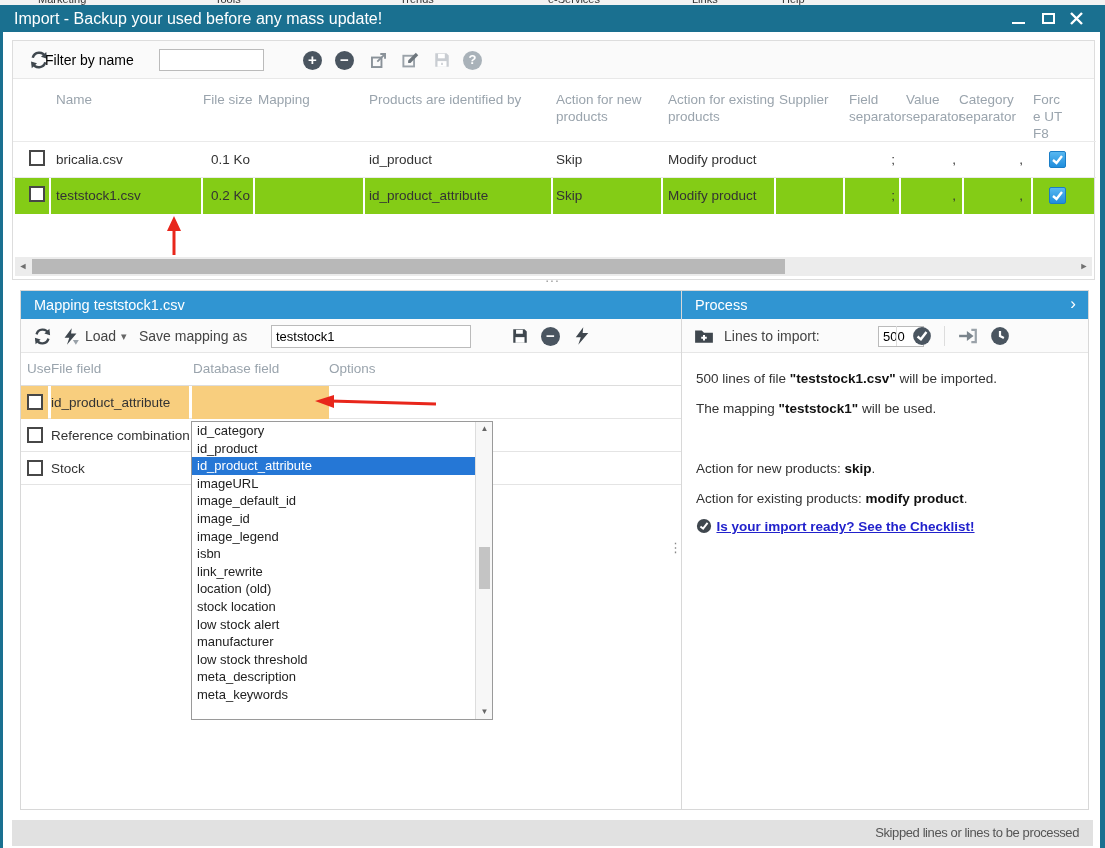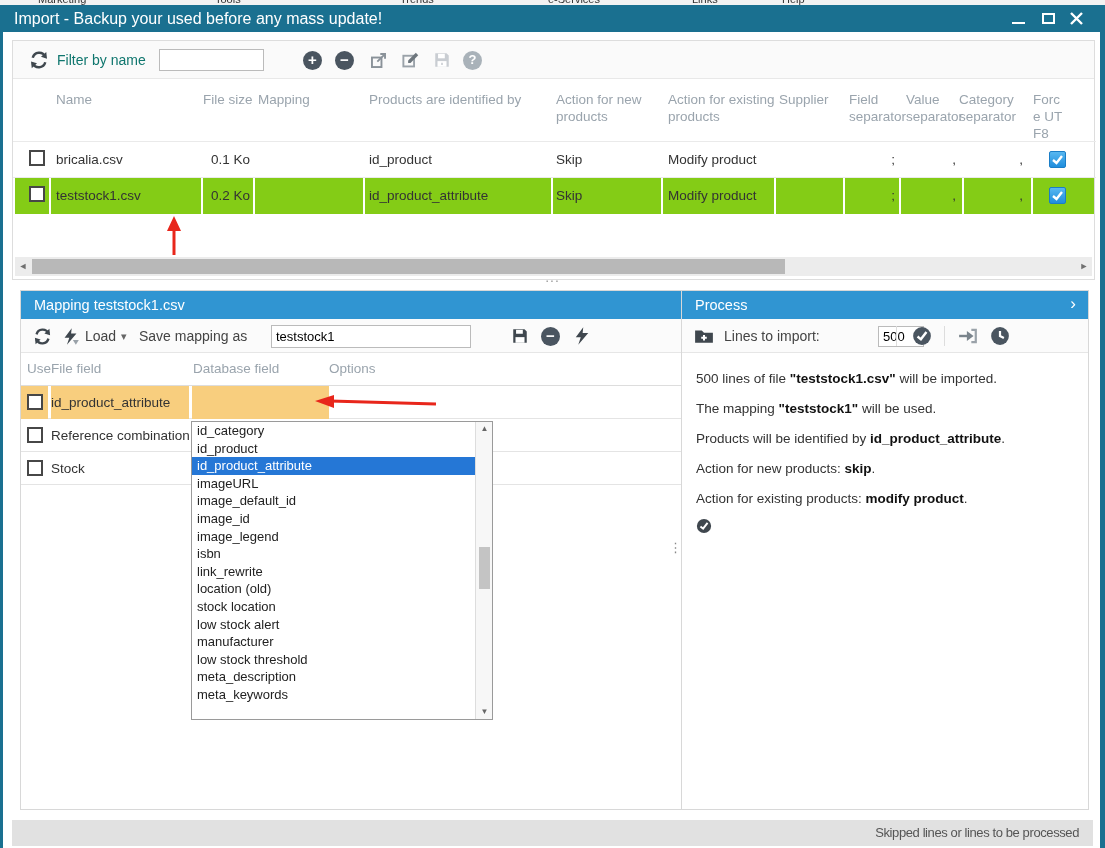--- a/index.html
+++ b/index.html
@@ -16,21 +16,21 @@
   #min-btn { left:1008px; } #max-btn { left:1038px; } #close-btn { left:1066px; }
   #min-btn i { position:absolute; left:4px; top:17px; width:13px; height:2px; background:#fff; }
   #max-btn i { position:absolute; left:4px; top:8px; width:13px; height:11px; border:2px solid #fff; }
   .edge { background:#1a7090; }
   #edge-l { left:0; top:32px; width:3px; height:816px; }
   #edge-r { left:1100px; top:32px; width:5px; height:816px; }
 
   
   #files { left:12px; top:40px; width:1083px; height:240px; background:#fff; border:1px solid #ddd; }
   #files-toolbar { left:0; top:0; width:100%; height:38px; background:#fafafa; border-bottom:1px solid #e8e8e8; }
-  #files-toolbar .lbl { position:absolute; left:44px; top:0; line-height:38px; font-size:14px; color:#0f766e; }
+  #files-toolbar .lbl { position:absolute; left:32px; top:0; line-height:38px; font-size:14px; color:#000000; }
   .tb-input { position:absolute; border:1px solid #bbb; background:#fff; font-size:13px; padding:0 4px;
               font-family:"Liberation Sans",sans-serif; }
   #filter-input { left:146px; top:8px; width:105px; height:22px; }
   .circle-btn { position:absolute; width:19px; height:19px; border-radius:50%; background:#4a5560; color:#fff;
                 text-align:center; line-height:18px; font-size:15px; font-weight:bold; cursor:pointer; }
   .circle-btn.lightgray { background:#a9b2b9; font-size:13px; }
   .svgbtn { position:absolute; cursor:pointer; }
 
   
   .hcol { position:absolute; top:12px; font-size:13.5px; color:#9aa4ad; line-height:17px; }
@@ -355,27 +355,27 @@
     <span class="svgbtn" style="left:308px;top:7px">
       <svg width="20" height="20" viewBox="0 0 18 18">
         <circle cx="9" cy="9" r="8" fill="#4a5560"></circle>
         <path d="M9 4.5 V9 L12.5 10.8" fill="none" stroke="#fff" stroke-width="2"></path>
       </svg>
     </span>
   </div>
 
   <div class="pline" style="top:78px"><span>500 lines of file </span><b>"teststock1.csv"</b><span> will be imported.</span></div>
   <div class="pline" style="top:108px"><span>The mapping </span><b>"teststock1"</b><span> will be used.</span></div>
-  <div class="pline" style="top:138px"><span>Products will be identified by </span><b>id_product_attribute</b><span>.</span></div>
   <div class="pline" style="top:168px"><span>Action for new products: </span><b>skip</b><span>.</span></div>
   <div class="pline" style="top:198px"><span>Action for existing products: </span><b>modify product</b><span>.</span></div>
 
   <div id="checklist" style="top:226px">
     <svg style="vertical-align:-3px;display:inline-block" width="16" height="16" viewBox="0 0 18 18">
       <circle cx="9" cy="9" r="8" fill="#3f474e"></circle>
       <path d="M5 9.5 L8 12 L13 5.5" fill="none" stroke="#fff" stroke-width="2.2"></path>
     </svg>
+    <a>Is your import ready? See the Checklist!</a>
   </div>
 </div>
 
 <div id="statusbar" class="abs">
   <span>Skipped lines or lines to be processed</span>
 </div>
 
 </body></html>

